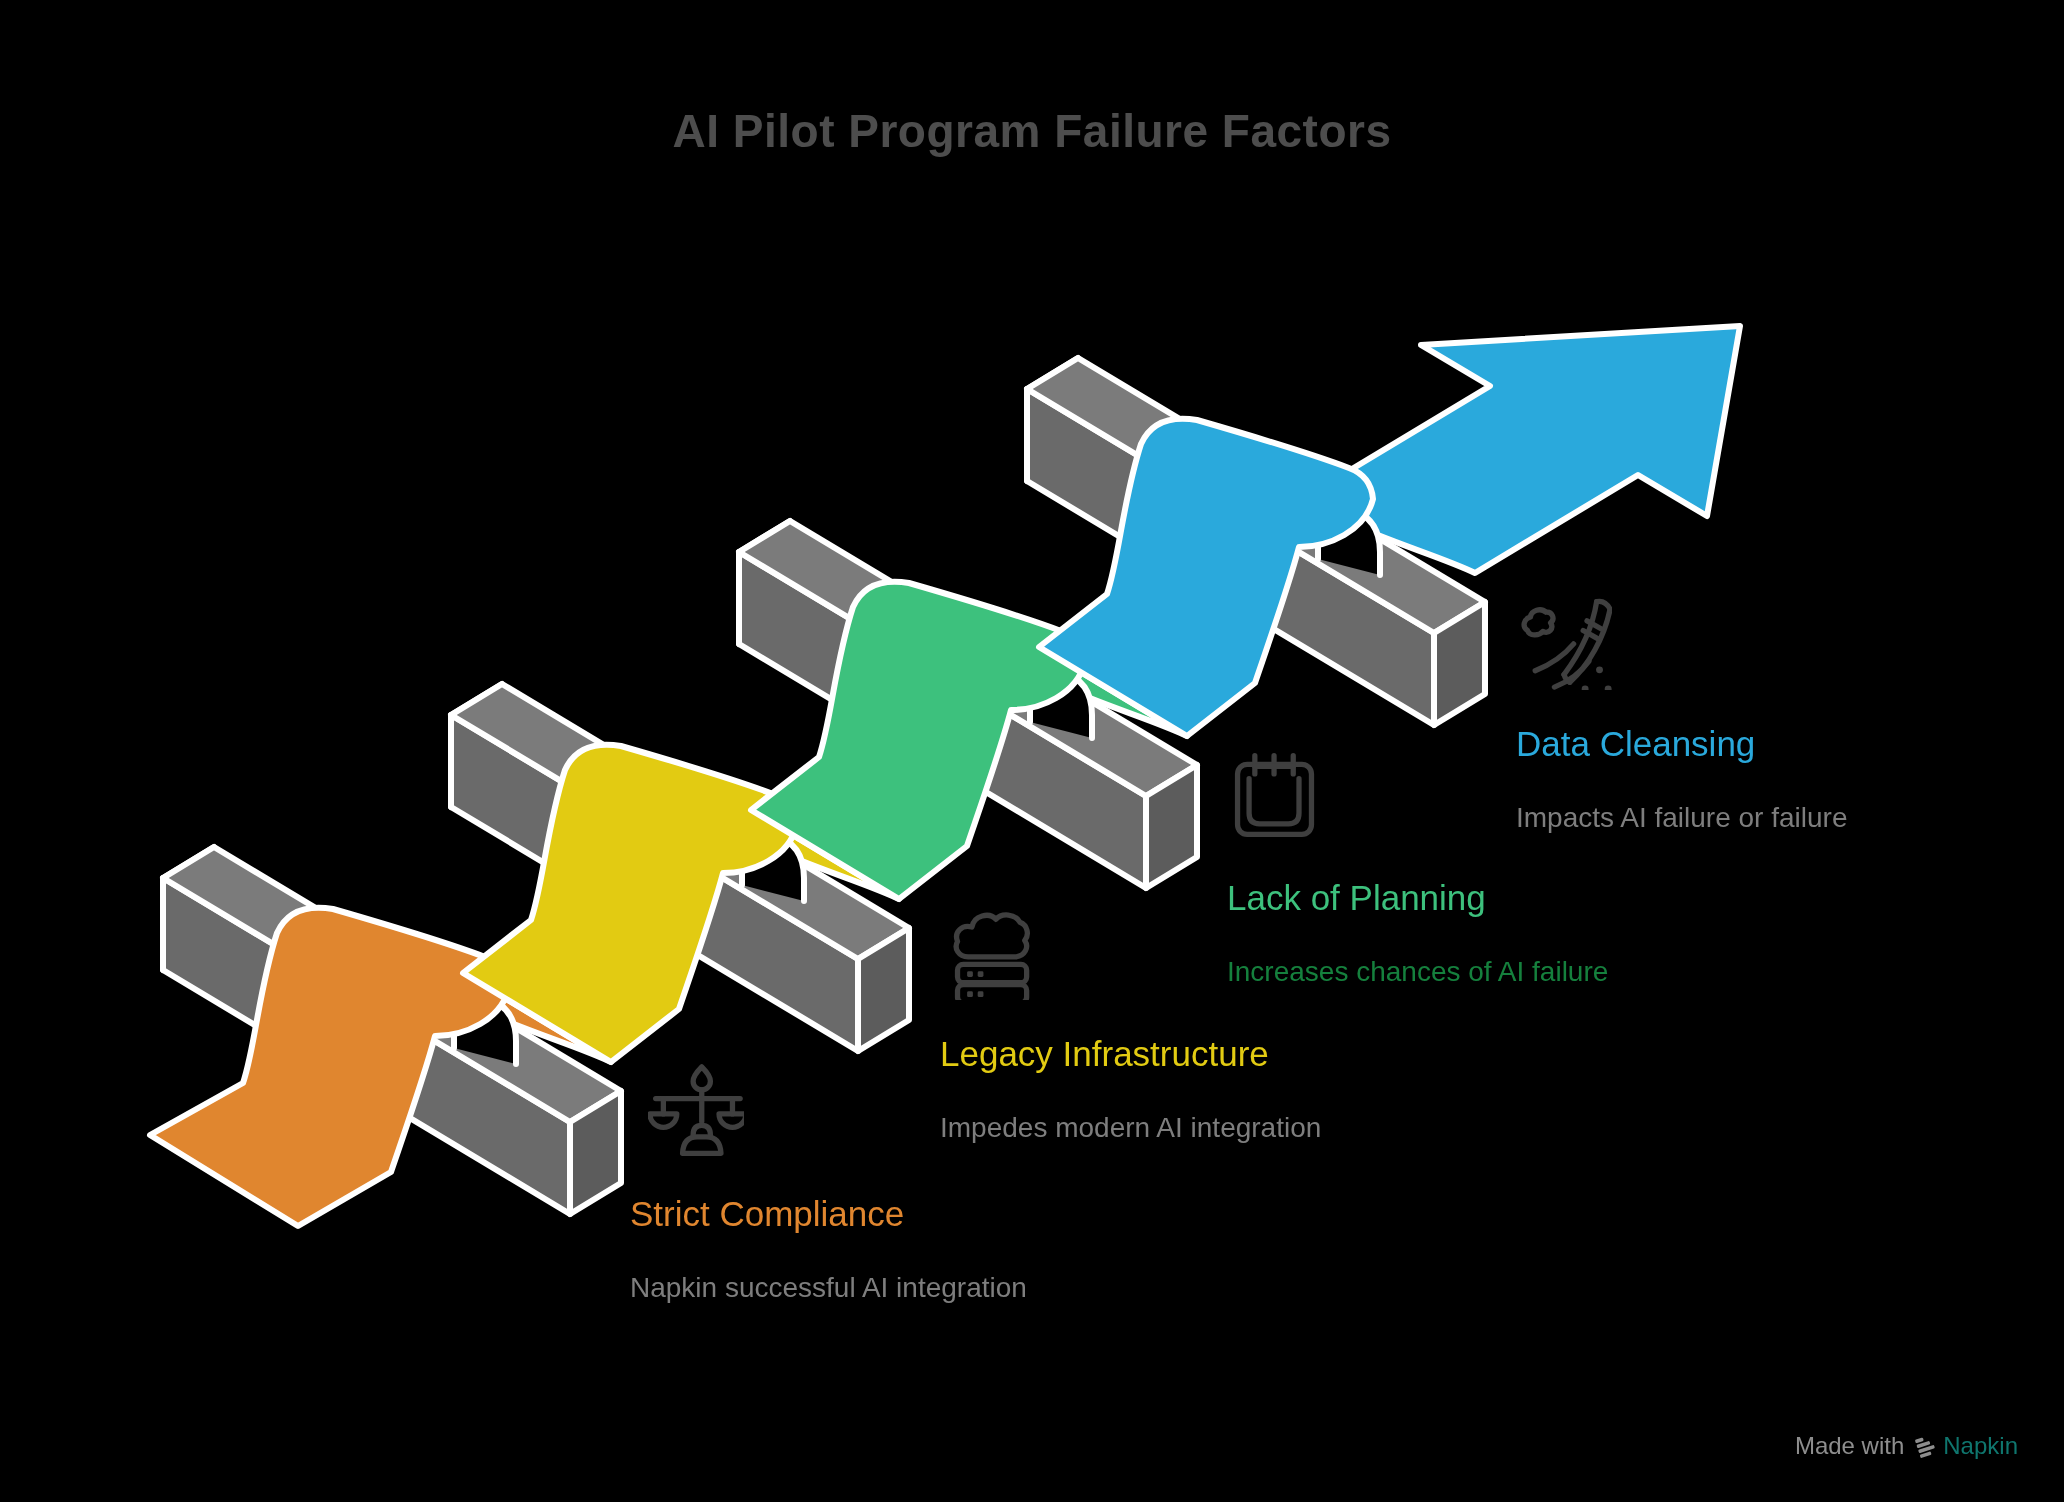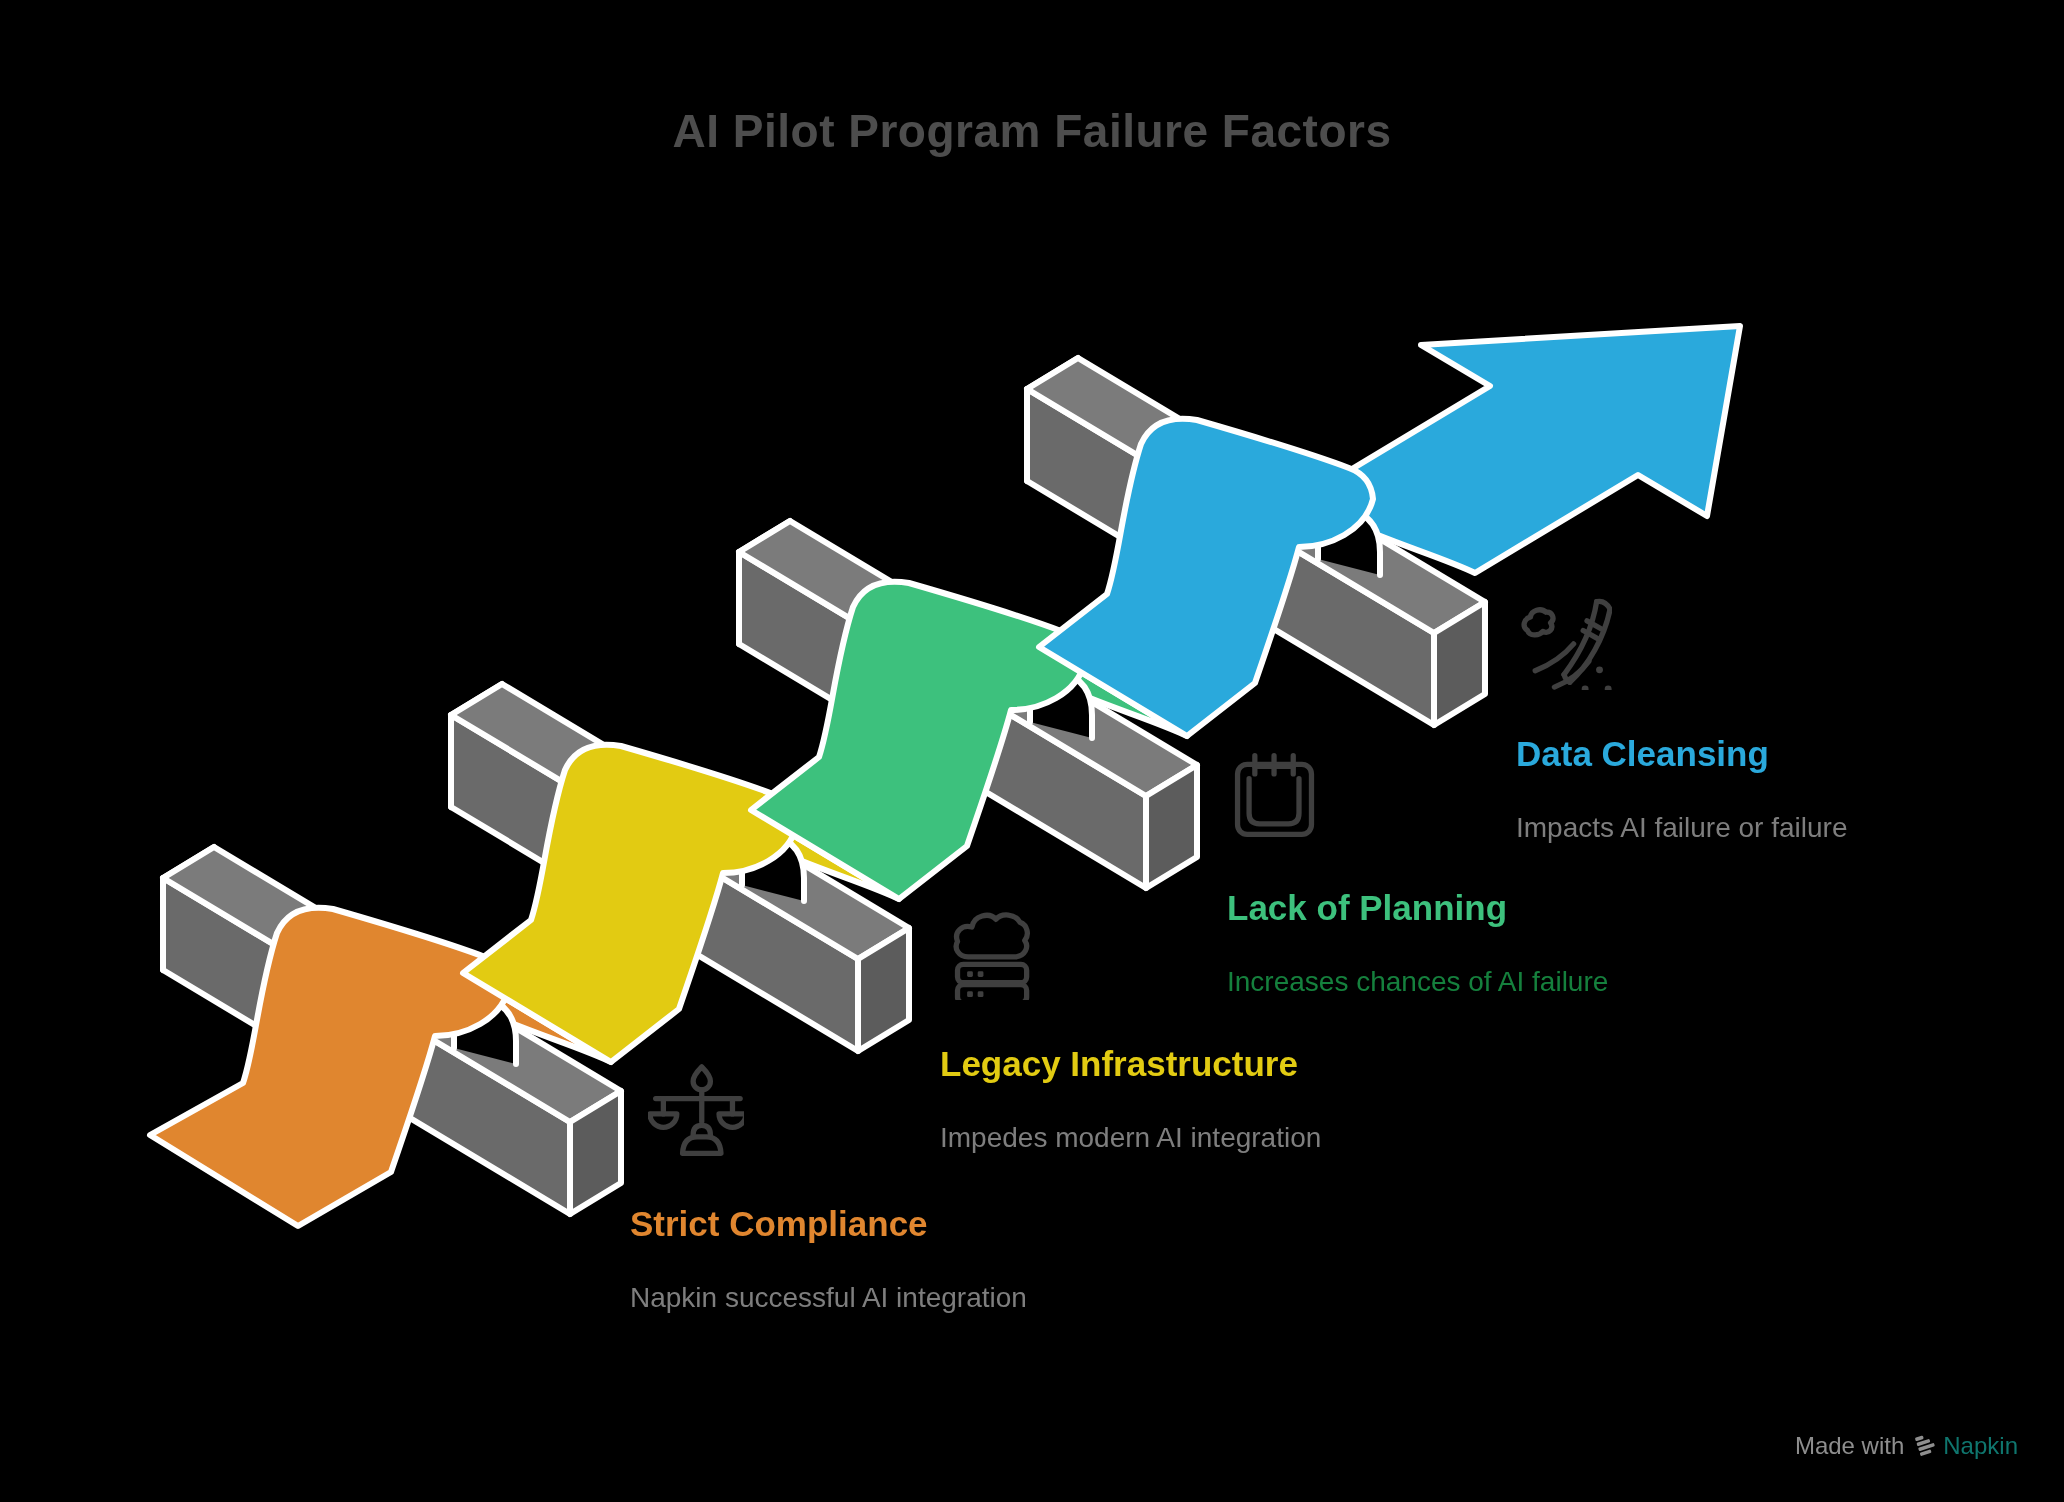--- a/index.html
+++ b/index.html
@@ -7,23 +7,23 @@
           font-family:"Liberation Sans",sans-serif;}
   .page-title{position:absolute;left:0;top:104px;width:100%;text-align:center;margin:0;
               font-size:46px;font-weight:700;letter-spacing:.5px;}
   .scene{position:absolute;left:0;top:0;width:2064px;height:1502px;}
   .scene use{stroke:#fff;stroke-width:6;stroke-linejoin:round;stroke-linecap:round;}
   .scene use.arch{fill:#000;}
   .label{position:absolute;}
   .label .icon{display:block;width:96px;height:96px;}
   .label .icon .ln{stroke:#3F3F3F;stroke-width:5.5;fill:none;stroke-linejoin:round;stroke-linecap:round;}
   .label .icon .fl{fill:#3F3F3F;stroke:none;}
-  .label h2{margin:44px 0 0 0;font-size:35px;font-weight:700;white-space:nowrap;}
+  .label h2{margin:34px 0 0 0;font-size:35px;font-weight:400;white-space:nowrap;}
   .label p{margin:38px 0 0 0;font-size:28px;font-weight:400;white-space:nowrap;}
-  .attribution{position:absolute;top:1432px;right:46px;display:flex;align-items:flex-start;gap:7px;
+  .attribution{position:absolute;top:1432px;right:46px;display:flex;align-items:center;gap:7px;
                font-size:24px;}
   .attribution svg{width:25px;height:25px;}
 </style>
 </head>
 <body>
 
 <div class="canvas">
 
   <h1 class="page-title" style="color: rgb(77, 77, 77);">AI Pilot Program Failure Factors</h1>
 

